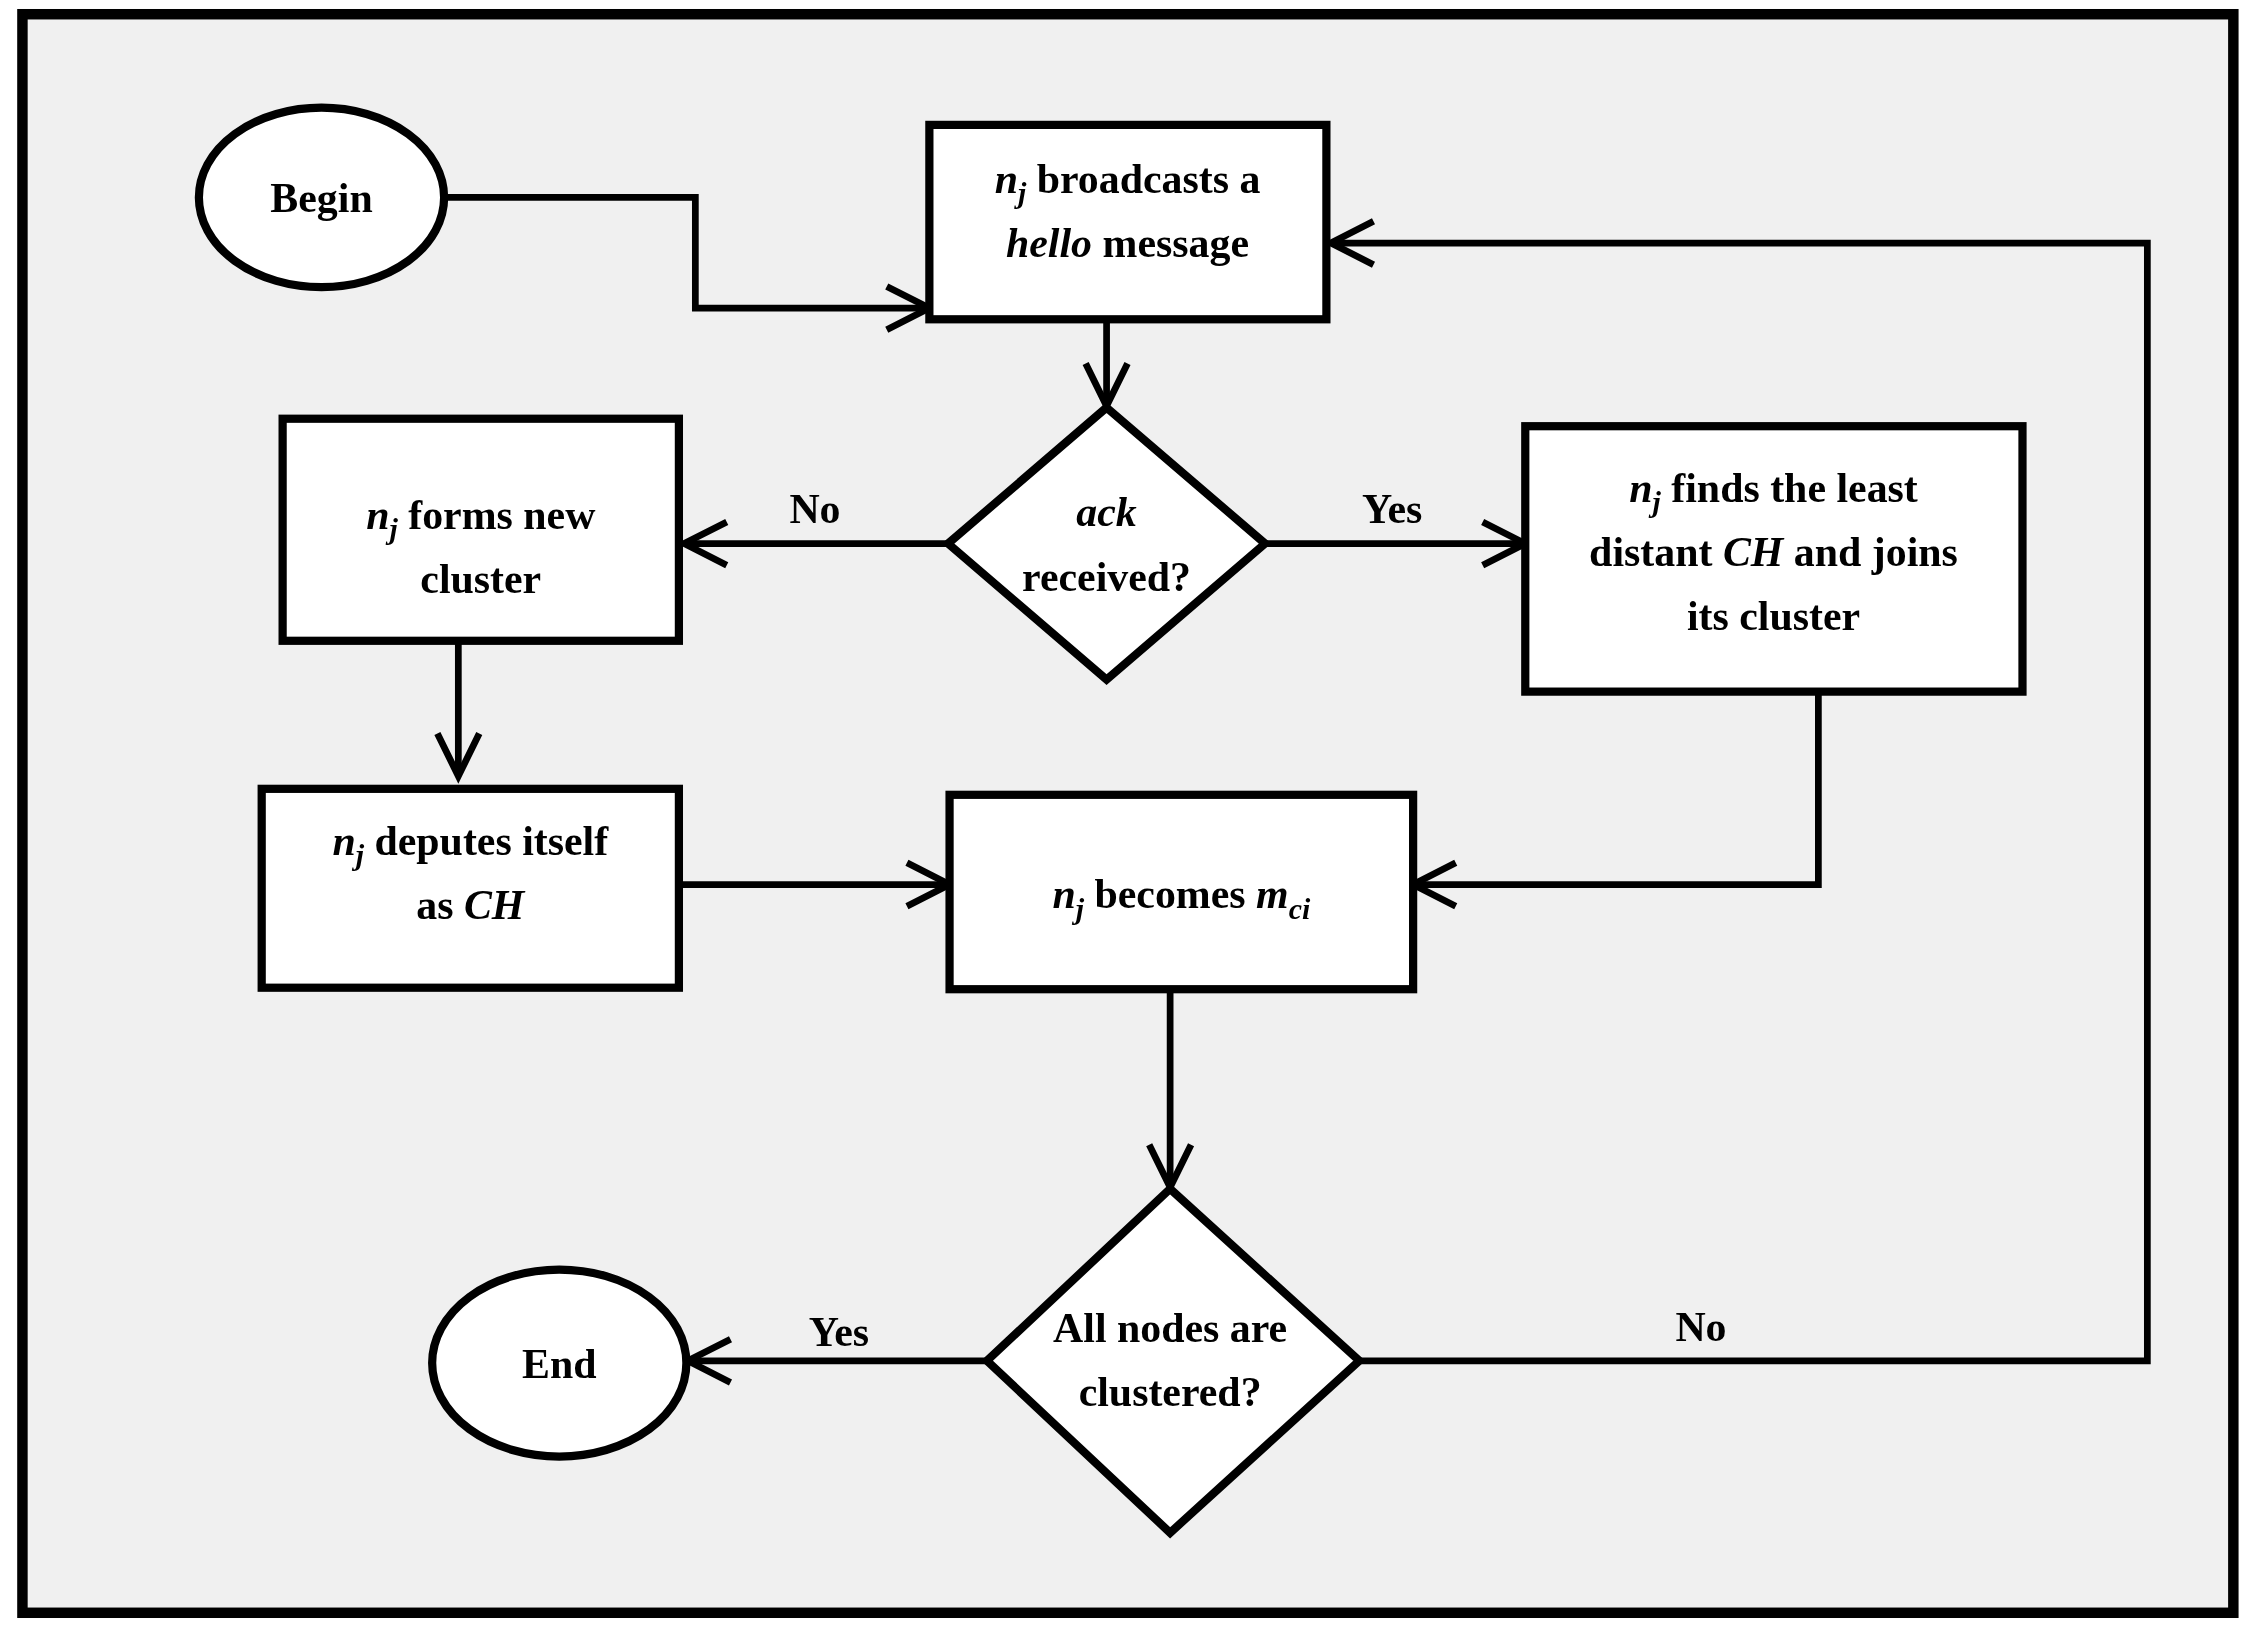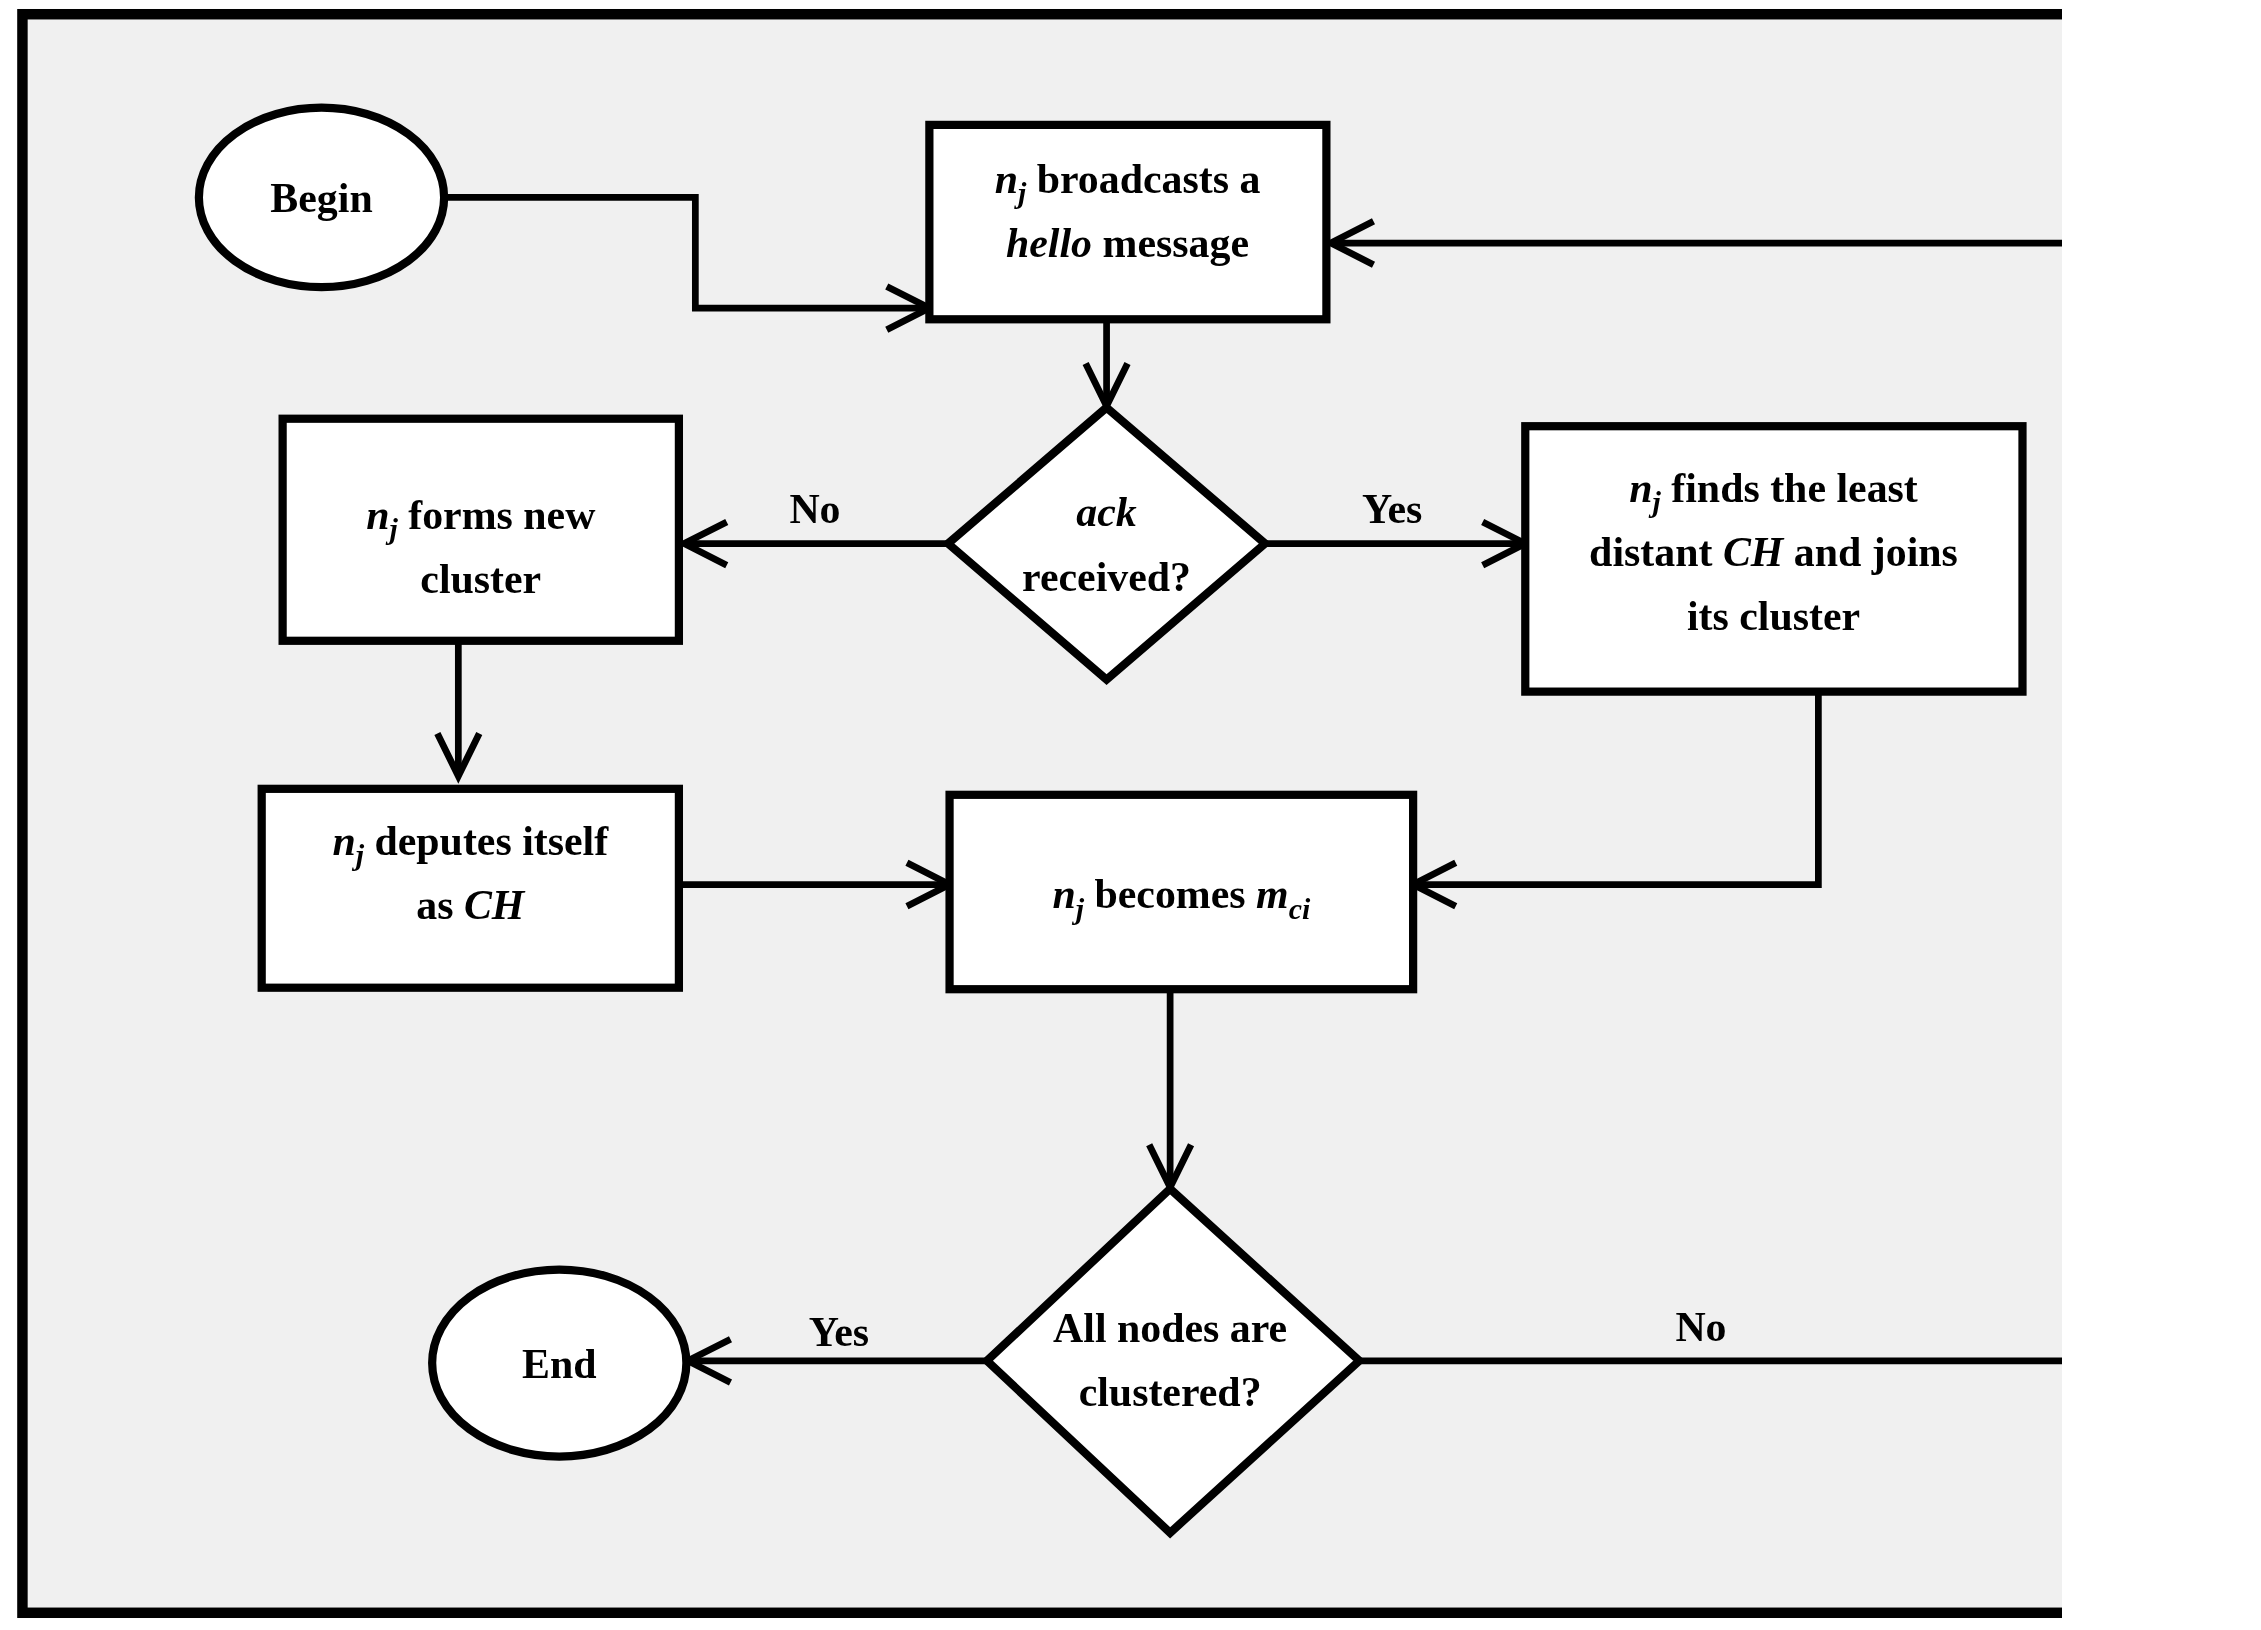--- a/index.html
+++ b/index.html
@@ -1,18 +1,18 @@
 <!DOCTYPE html>
 <html style="font-size:12px"><head>
 <meta charset="utf-8">
 <style>
   html,body{margin:0;padding:0;background:#ffffff;}
   #stage{
     position:relative;
-    width:2062px;height:1630px;
+    width:2261px;height:1630px;
     background:#ffffff;
     font-family:"Liberation Serif","DejaVu Serif",serif;
     overflow:hidden;
   }
   svg#canvas{position:absolute;left:0;top:0;width:2261px;height:1630px;display:block;}
   .shapefill{fill:#ffffff;stroke:#000000;}
   .edge{stroke:#000000;stroke-width:9;fill:none;stroke-linecap:butt;}
   .arrowhead{stroke:#000000;stroke-width:9;fill:none;stroke-linecap:butt;stroke-linejoin:miter;}
   text{fill:#000000;}
   .nodelabel{

